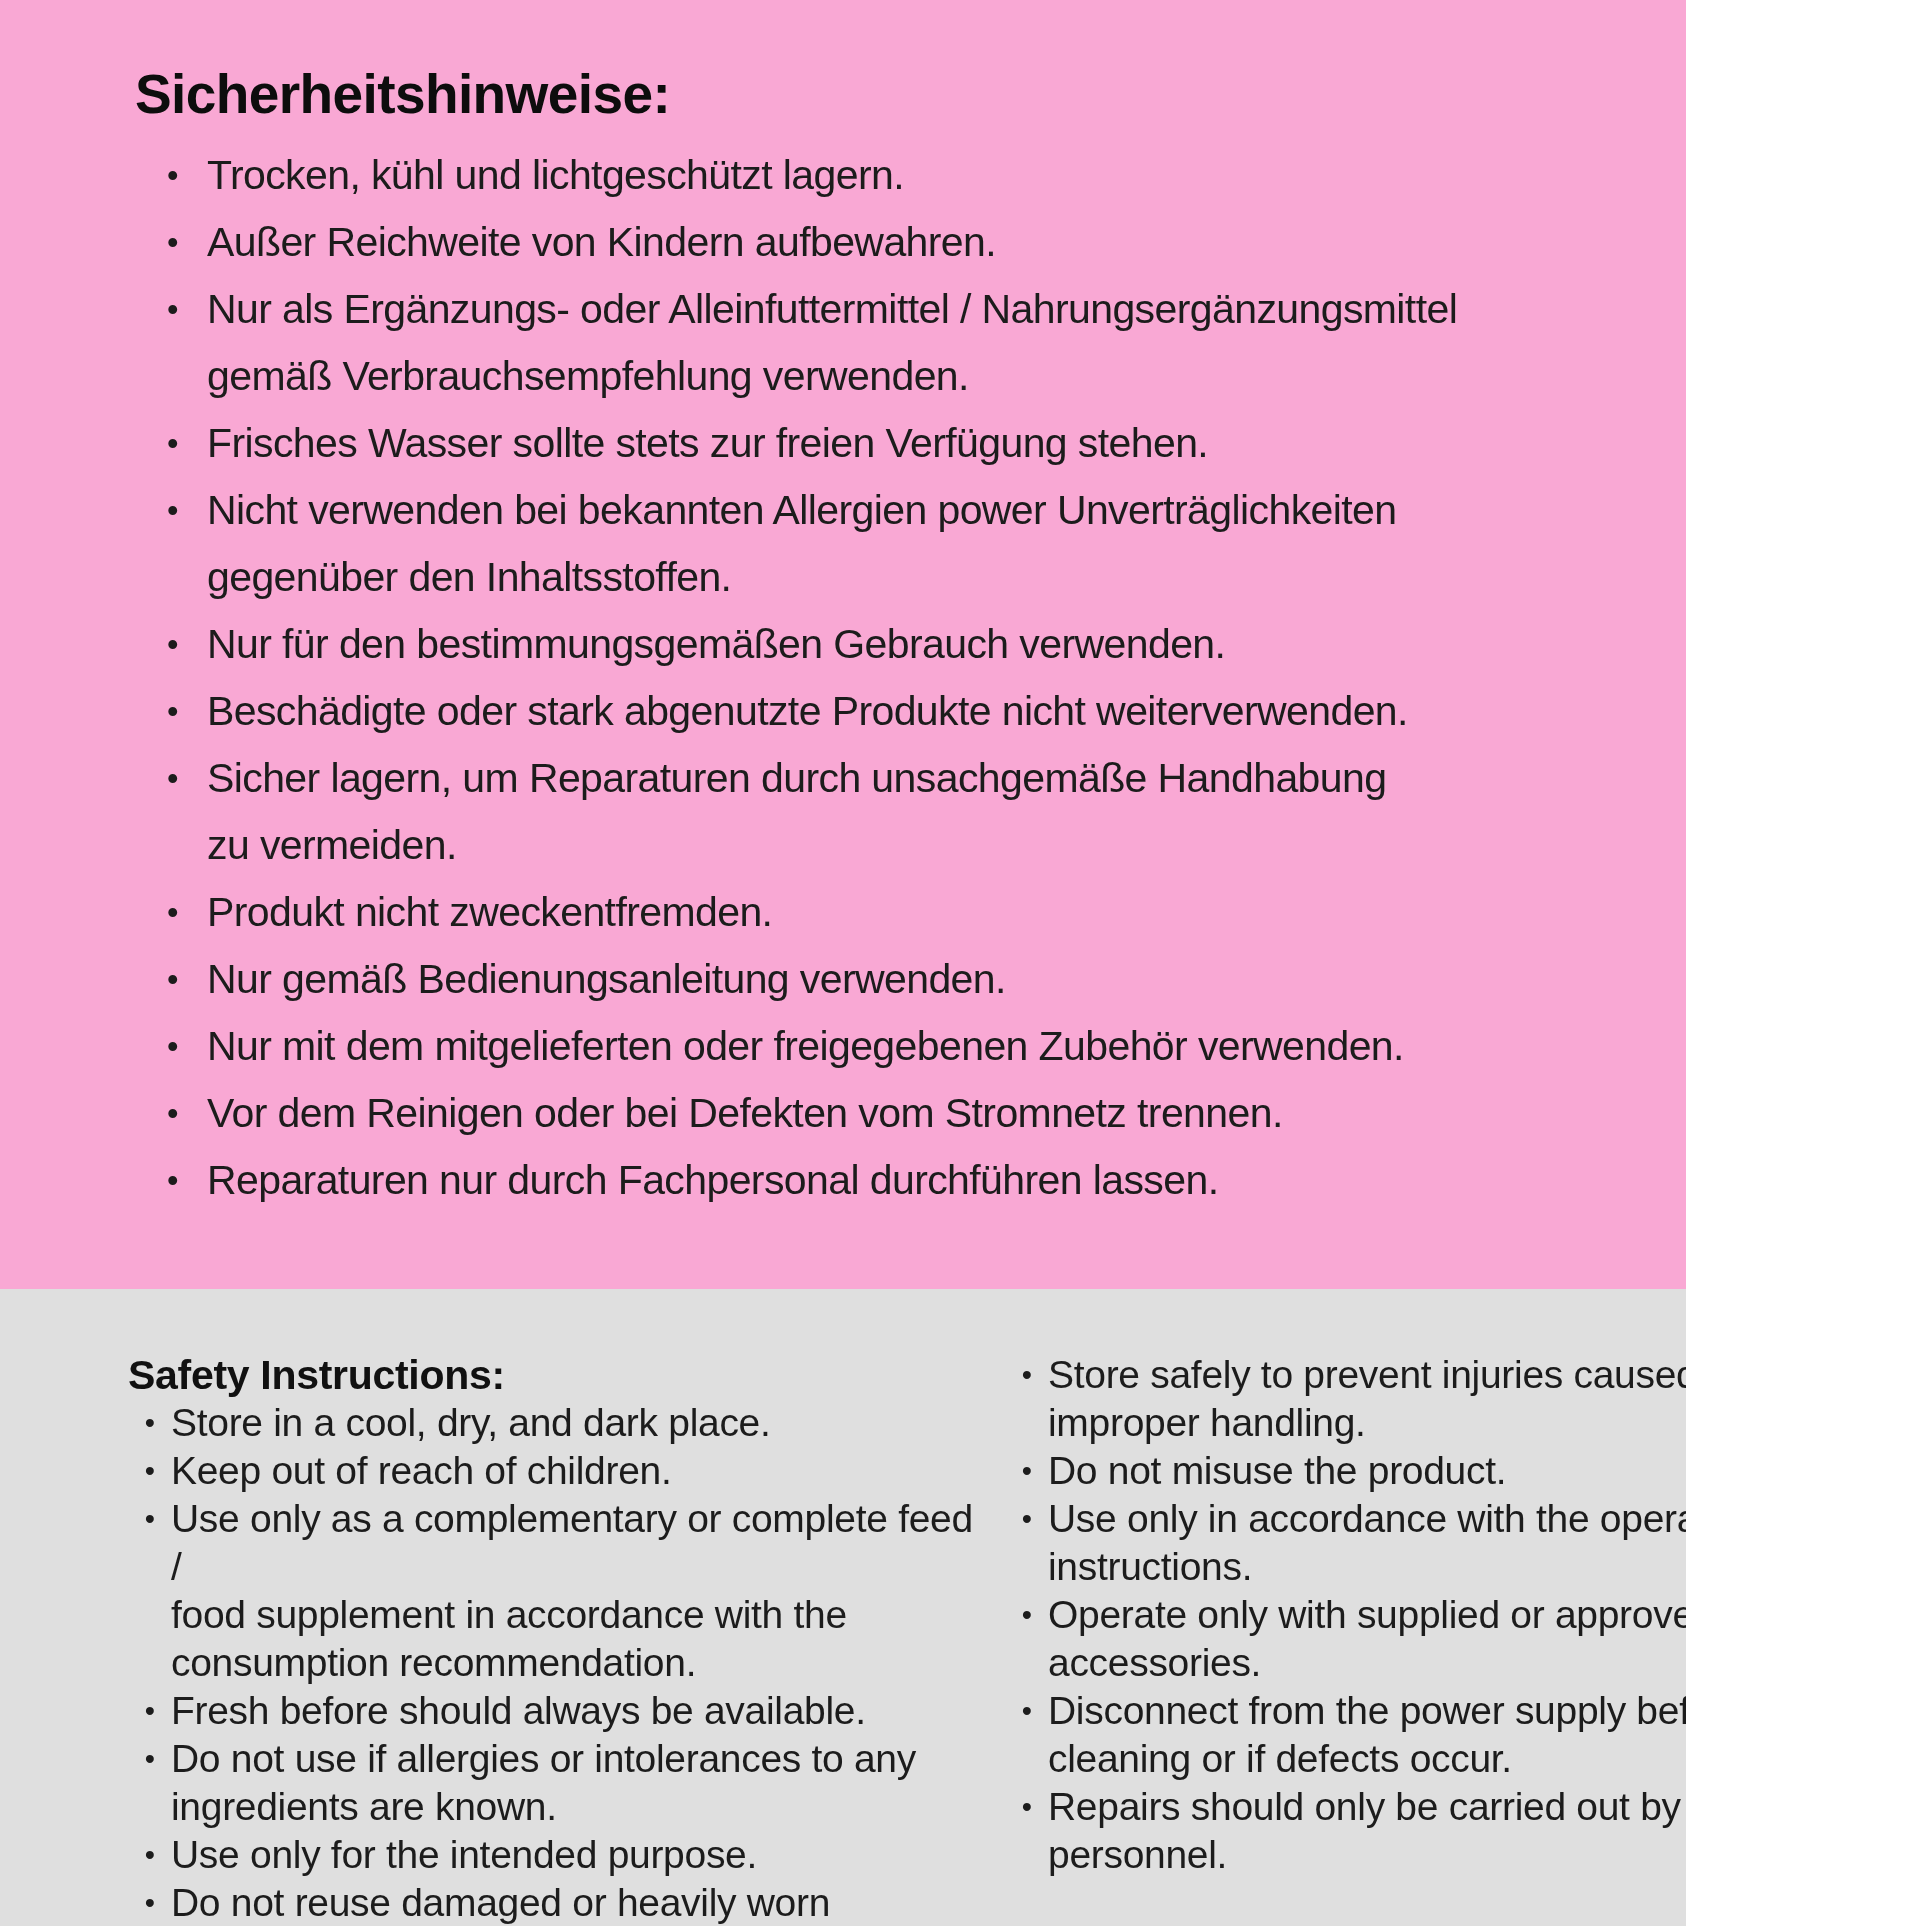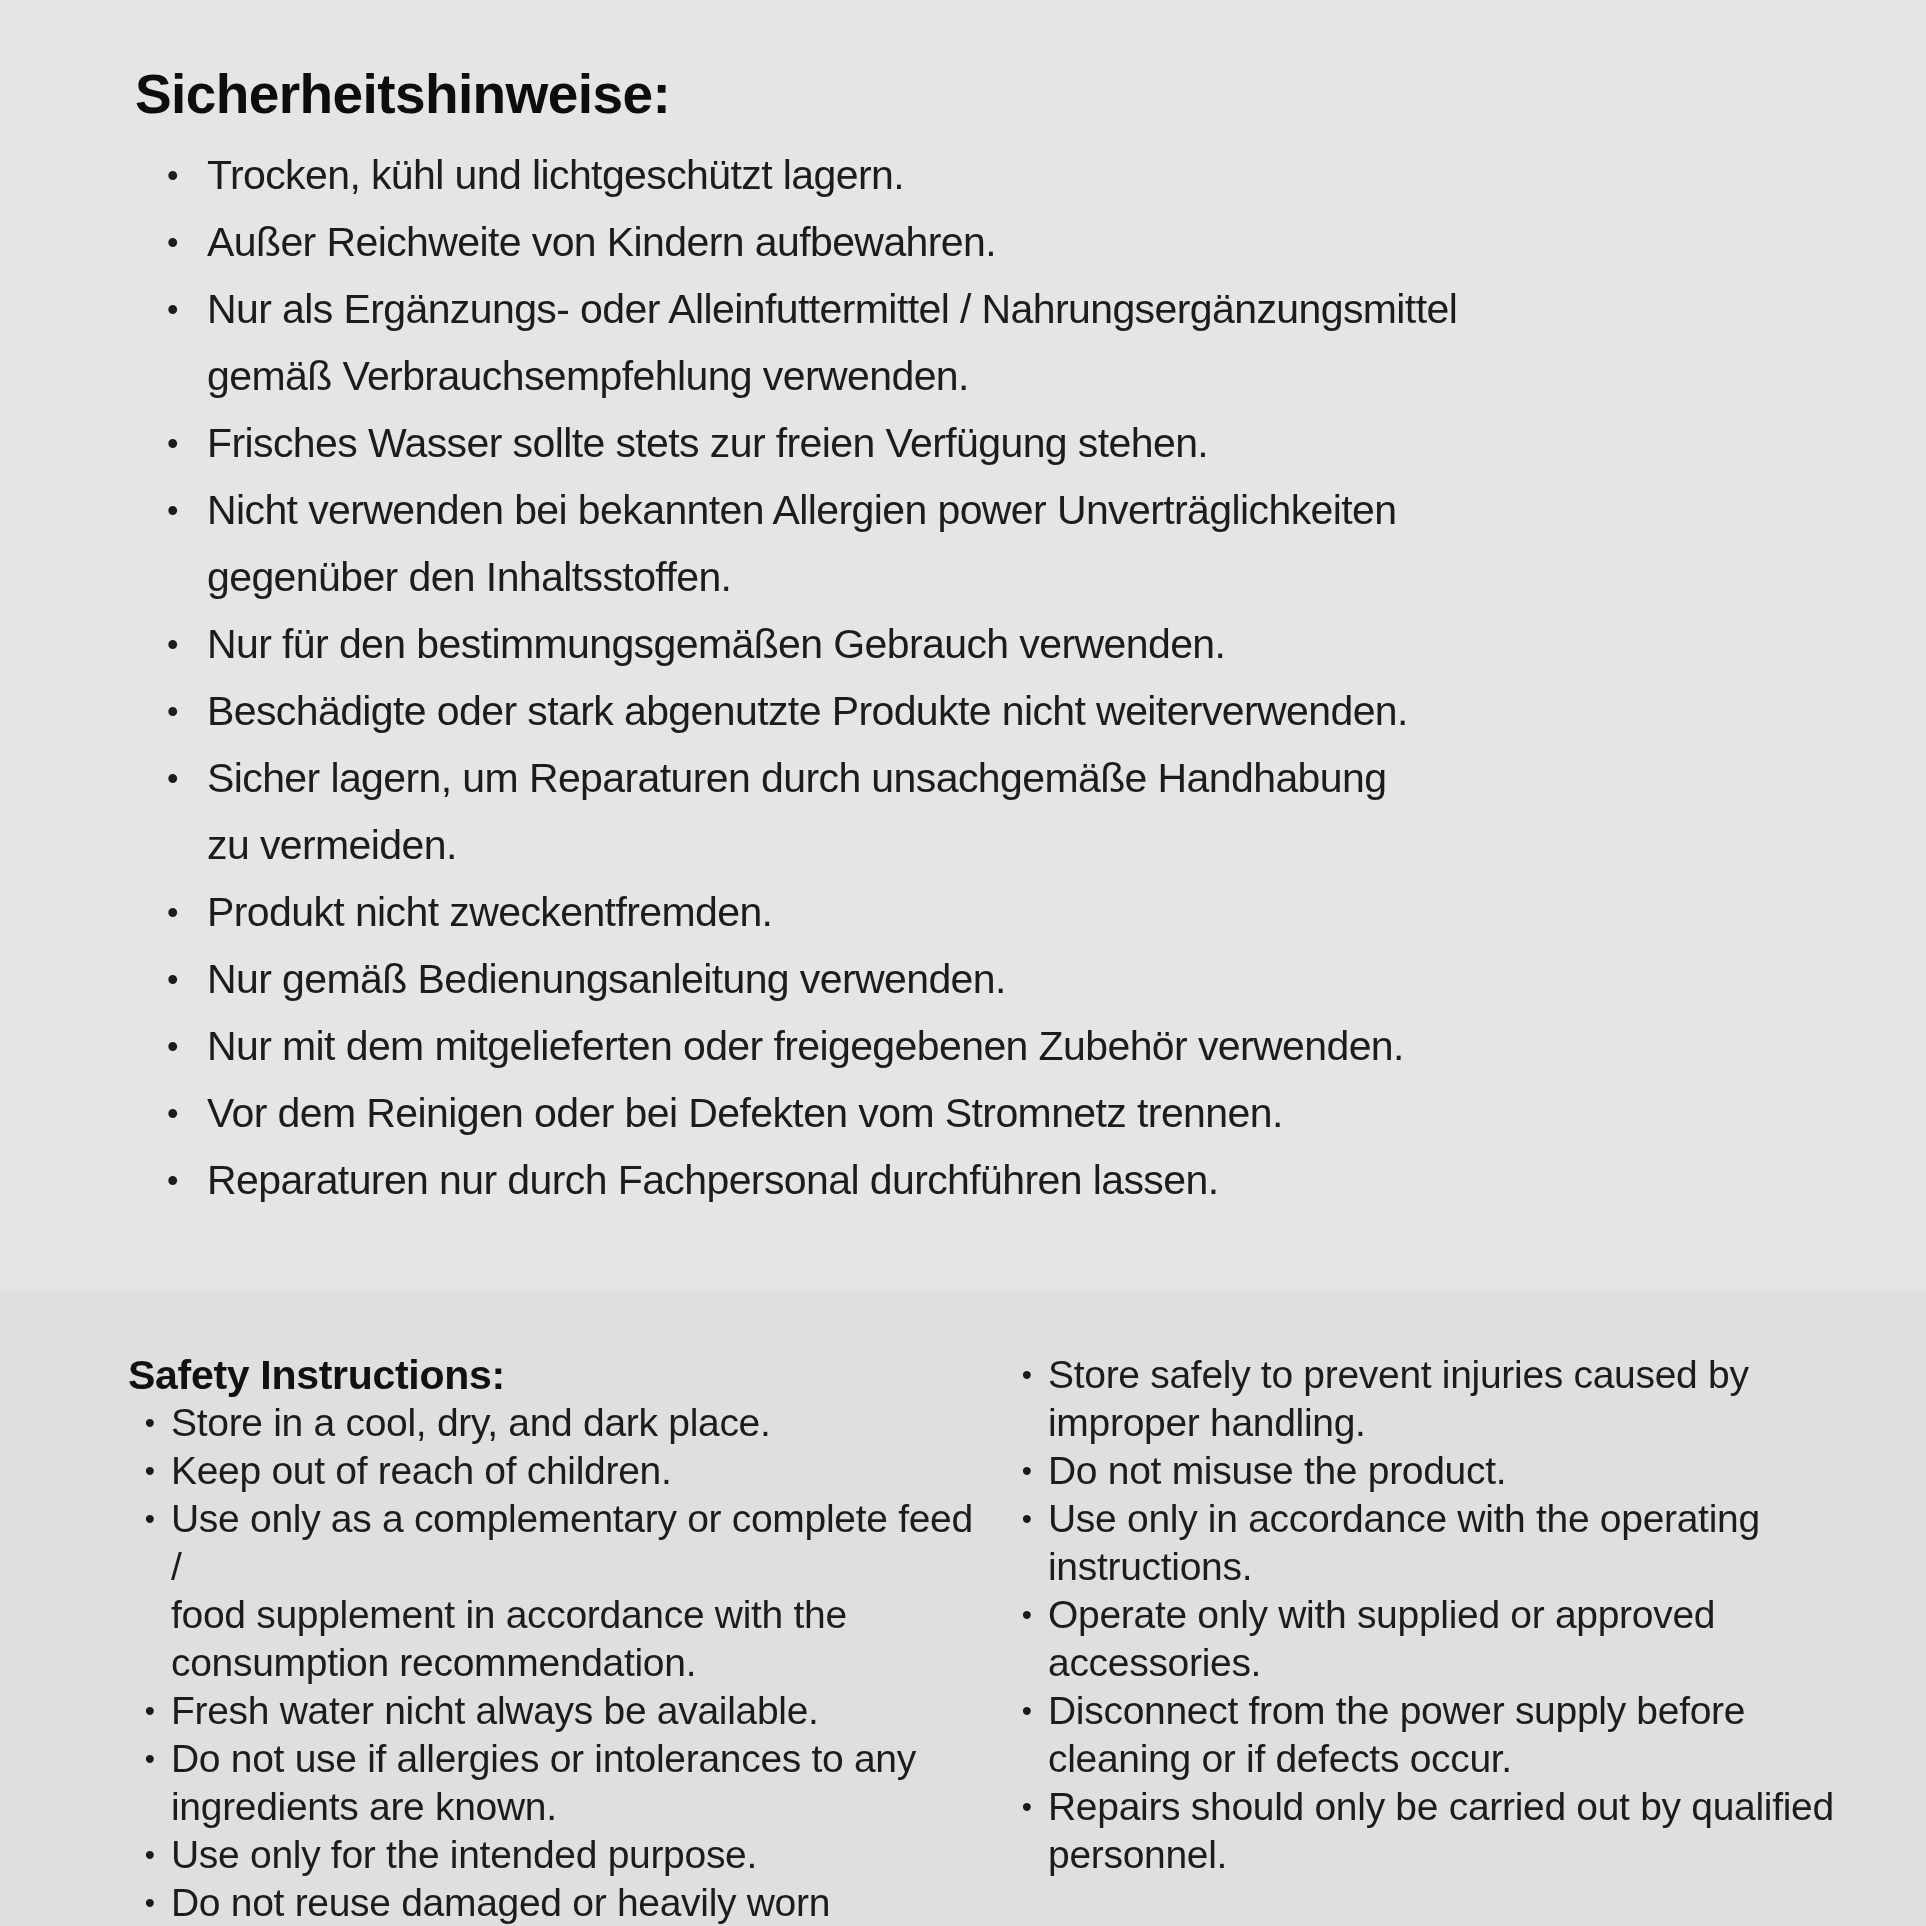--- a/index.html
+++ b/index.html
@@ -2,23 +2,23 @@
 <html style="font-size:10.3px"><head>
 <meta charset="utf-8">
 <style>
   html, body { margin: 0; padding: 0; }
   body {
     font-family: "Liberation Sans", "DejaVu Sans", sans-serif;
     background: #ffffff;
   }
   .page {
     position: relative;
-    width: 1926px;
+    width: 1686px;
     height: 1926px;
-    background: #e5e5e5;
+    background: #f9a8d4;
     color: #161616;
     overflow: hidden;
   }
 
   
   .german {
     position: absolute;
     left: 135px;
     top: 0;
     width: 1746px;
@@ -124,21 +124,21 @@
 
   <section class="footer">
     <div class="col col-left">
       <h2>Safety Instructions:</h2>
       <ul class="bullet-list">
         <li>Store in a cool, dry, and dark place.</li>
         <li>Keep out of reach of children.</li>
         <li>Use only as a complementary or complete feed /
 food supplement in accordance with the
 consumption recommendation.</li>
-        <li>Fresh water nicht always be available.</li>
+        <li>Fresh before should always be available.</li>
         <li>Do not use if allergies or intolerances to any
 ingredients are known.</li>
         <li>Use only for the intended purpose.</li>
         <li>Do not reuse damaged or heavily worn products.</li>
       </ul>
     </div>
     <div class="col col-right">
       <ul class="bullet-list">
         <li>Store safely to prevent injuries caused by
 improper handling.</li>

